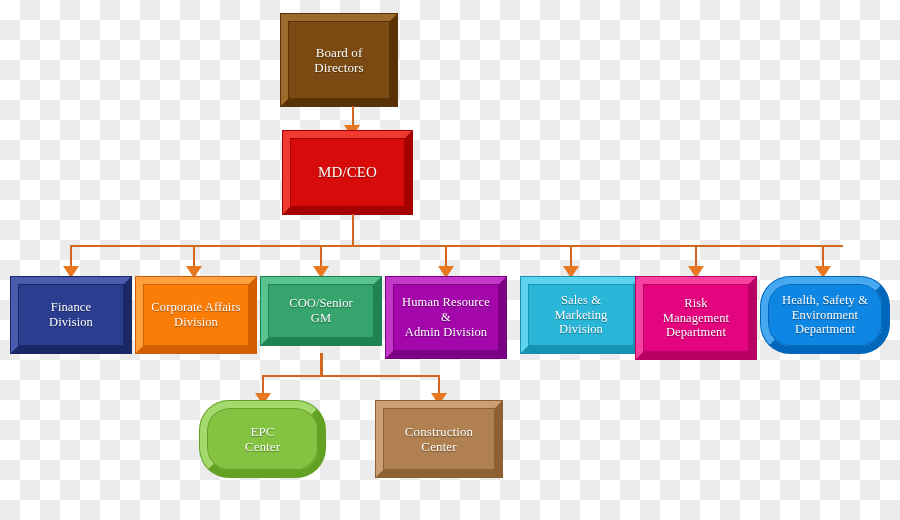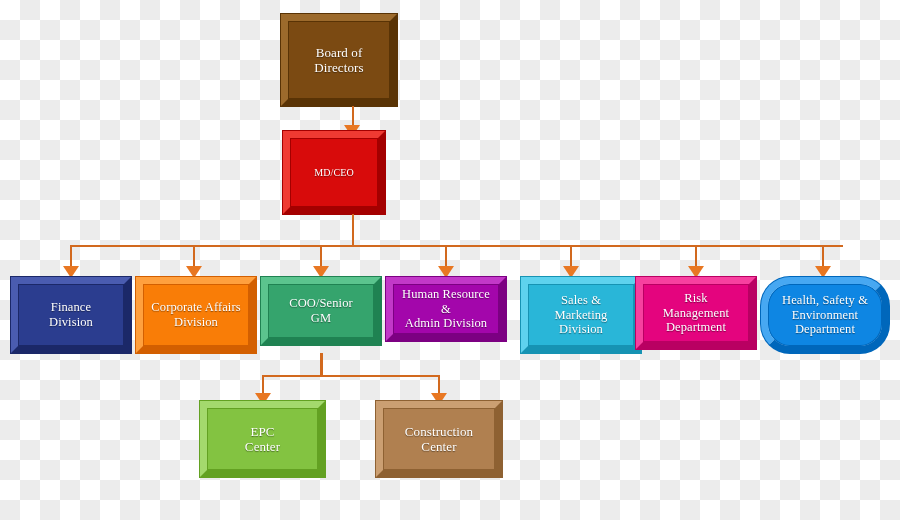--- a/index.html
+++ b/index.html
@@ -77,21 +77,21 @@
 
 <div id="chart-canvas">
 
   <div class="node" id="node-board" style="left: 281px; top: 14px; width: 116px; height: 92px; font-size: 13px; background-color: rgb(123, 74, 18); border-color: rgb(156, 106, 44) rgb(89, 51, 5) rgb(89, 51, 5) rgb(156, 106, 44); box-shadow: rgb(89, 51, 5) 0px 0px 0px 1px inset, rgb(89, 51, 5) 0px 0px 0px 1px;">
     <span class="node-label">Board of Directors</span>
   </div>
 
   <div class="conn-v" style="left: 352px; top: 106px; width: 2px; height: 25px; background: rgb(210, 105, 30);"></div>
   <div class="arrow" style="left: 344px; top: 125px; border-top-color: rgb(232, 119, 34);"></div>
 
-  <div class="node" id="node-ceo" style="left: 283px; top: 131px; width: 102px; height: 83px; font-size: 10px; background-color: rgb(216, 11, 11); border-color: rgb(239, 58, 50) rgb(164, 0, 0) rgb(164, 0, 0) rgb(239, 58, 50); box-shadow: rgb(164, 0, 0) 0px 0px 0px 1px inset, rgb(164, 0, 0) 0px 0px 0px 1px;">
+  <div class="node" id="node-ceo" style="left: 283px; top: 131px; width: 129px; height: 83px; font-size: 15px; background-color: rgb(216, 11, 11); border-color: rgb(239, 58, 50) rgb(164, 0, 0) rgb(164, 0, 0) rgb(239, 58, 50); box-shadow: rgb(164, 0, 0) 0px 0px 0px 1px inset, rgb(164, 0, 0) 0px 0px 0px 1px;">
     <span class="node-label">MD/CEO</span>
   </div>
 
   <div class="conn-v" style="left: 352px; top: 214px; width: 2px; height: 32px; background: rgb(210, 105, 30);"></div>
 
   <div class="conn-h" style="left: 70px; top: 245px; width: 773px; height: 2px; background: rgb(210, 105, 30);"></div>
 
   <div class="conn-v" style="left: 70px; top: 245px; height: 28px; background: rgb(210, 105, 30);"></div>
   <div class="arrow" style="left: 63px; top: 266px; border-top-color: rgb(232, 119, 34);"></div>
 
@@ -121,54 +121,54 @@
   <div class="node" style="left: 136px; top: 277px; width: 120px; height: 76px; font-size: 12.5px; background-color: rgb(249, 125, 7); border-color: rgb(255, 160, 62) rgb(211, 95, 0) rgb(211, 95, 0) rgb(255, 160, 62); box-shadow: rgb(211, 95, 0) 0px 0px 0px 1px inset, rgb(211, 95, 0) 0px 0px 0px 1px;">
     <span class="node-label">Corporate Affairs
 Division</span>
   </div>
 
   <div class="node" style="left: 261px; top: 277px; width: 120px; height: 68px; font-size: 12.5px; background-color: rgb(53, 164, 109); border-color: rgb(91, 196, 142) rgb(31, 130, 82) rgb(31, 130, 82) rgb(91, 196, 142); box-shadow: rgb(31, 130, 82) 0px 0px 0px 1px inset, rgb(31, 130, 82) 0px 0px 0px 1px;">
     <span class="node-label">COO/Senior
 GM</span>
   </div>
 
-  <div class="node" style="left: 386px; top: 277px; width: 120px; height: 64px; font-size: 12.5px; background-color: rgb(163, 6, 171); border-color: rgb(194, 56, 200) rgb(124, 0, 130) rgb(124, 0, 130) rgb(194, 56, 200); box-shadow: rgb(124, 0, 130) 0px 0px 0px 1px inset, rgb(124, 0, 130) 0px 0px 0px 1px;">
+  <div class="node" style="left: 386px; top: 277px; width: 120px; height: 81px; font-size: 12.5px; background-color: rgb(163, 6, 171); border-color: rgb(194, 56, 200) rgb(124, 0, 130) rgb(124, 0, 130) rgb(194, 56, 200); box-shadow: rgb(124, 0, 130) 0px 0px 0px 1px inset, rgb(124, 0, 130) 0px 0px 0px 1px;">
     <span class="node-label">Human Resource
 &amp;
 Admin Division</span>
   </div>
 
   <div class="node" style="left: 521px; top: 277px; width: 120px; height: 76px; font-size: 12.5px; background-color: rgb(41, 182, 216); border-color: rgb(94, 210, 238) rgb(22, 147, 179) rgb(22, 147, 179) rgb(94, 210, 238); box-shadow: rgb(22, 147, 179) 0px 0px 0px 1px inset, rgb(22, 147, 179) 0px 0px 0px 1px;">
     <span class="node-label">Sales &amp;
 Marketing
 Division</span>
   </div>
 
-  <div class="node" style="left: 636px; top: 277px; width: 120px; height: 72px; font-size: 12.5px; background-color: rgb(228, 4, 126); border-color: rgb(247, 64, 159) rgb(185, 0, 98) rgb(185, 0, 98) rgb(247, 64, 159); box-shadow: rgb(185, 0, 98) 0px 0px 0px 1px inset, rgb(185, 0, 98) 0px 0px 0px 1px;">
+  <div class="node" style="left: 636px; top: 277px; width: 120px; height: 82px; font-size: 12.5px; background-color: rgb(228, 4, 126); border-color: rgb(247, 64, 159) rgb(185, 0, 98) rgb(185, 0, 98) rgb(247, 64, 159); box-shadow: rgb(185, 0, 98) 0px 0px 0px 1px inset, rgb(185, 0, 98) 0px 0px 0px 1px;">
     <span class="node-label">Risk
 Management
 Department</span>
   </div>
 
   <div class="node" style="left: 761px; top: 277px; width: 128px; height: 76px; font-size: 12.5px; background-color: rgb(14, 134, 227); border-color: rgb(71, 168, 242) rgb(0, 103, 187) rgb(0, 103, 187) rgb(71, 168, 242); box-shadow: rgb(0, 103, 187) 0px 0px 0px 1px inset, rgb(0, 103, 187) 0px 0px 0px 1px; border-radius: 29px;">
     <span class="node-label">Health, Safety &amp;
 Environment
 Department</span>
   </div>
 
   <div class="conn-v" style="left: 320px; top: 353px; width: 3px; height: 23px; background: rgb(210, 105, 30);"></div>
   <div class="conn-h" style="left: 262px; top: 375px; width: 177px; height: 2px; background: rgb(210, 105, 30);"></div>
 
   <div class="conn-v" style="left: 262px; top: 375px; height: 25px; background: rgb(210, 105, 30);"></div>
   <div class="arrow" style="left: 255px; top: 393px; border-top-color: rgb(232, 119, 34);"></div>
 
   <div class="conn-v" style="left: 438px; top: 375px; height: 25px; background: rgb(210, 105, 30);"></div>
   <div class="arrow" style="left: 431px; top: 393px; border-top-color: rgb(232, 119, 34);"></div>
 
-  <div class="node" style="left: 200px; top: 401px; width: 125px; height: 76px; font-size: 13px; background-color: rgb(131, 195, 65); border-color: rgb(164, 217, 109) rgb(99, 161, 34) rgb(99, 161, 34) rgb(164, 217, 109); box-shadow: rgb(99, 161, 34) 0px 0px 0px 1px inset, rgb(99, 161, 34) 0px 0px 0px 1px;">
+  <div class="node" style="left: 200px; top: 401px; width: 125px; height: 76px; font-size: 13px; background-color: rgb(131, 195, 65); border-color: rgb(164, 217, 109) rgb(99, 161, 34) rgb(99, 161, 34) rgb(164, 217, 109); box-shadow: rgb(99, 161, 34) 0px 0px 0px 1px inset, rgb(99, 161, 34) 0px 0px 0px 1px; border-radius: 29px;">
     <span class="node-label">EPC
 Center</span>
   </div>
 
   <div class="node" style="left: 376px; top: 401px; width: 126px; height: 76px; font-size: 13px; background-color: rgb(176, 128, 80); border-color: rgb(203, 159, 114) rgb(142, 97, 50) rgb(142, 97, 50) rgb(203, 159, 114); box-shadow: rgb(142, 97, 50) 0px 0px 0px 1px inset, rgb(142, 97, 50) 0px 0px 0px 1px;">
     <span class="node-label">Construction
 Center</span>
   </div>
 
 </div>

